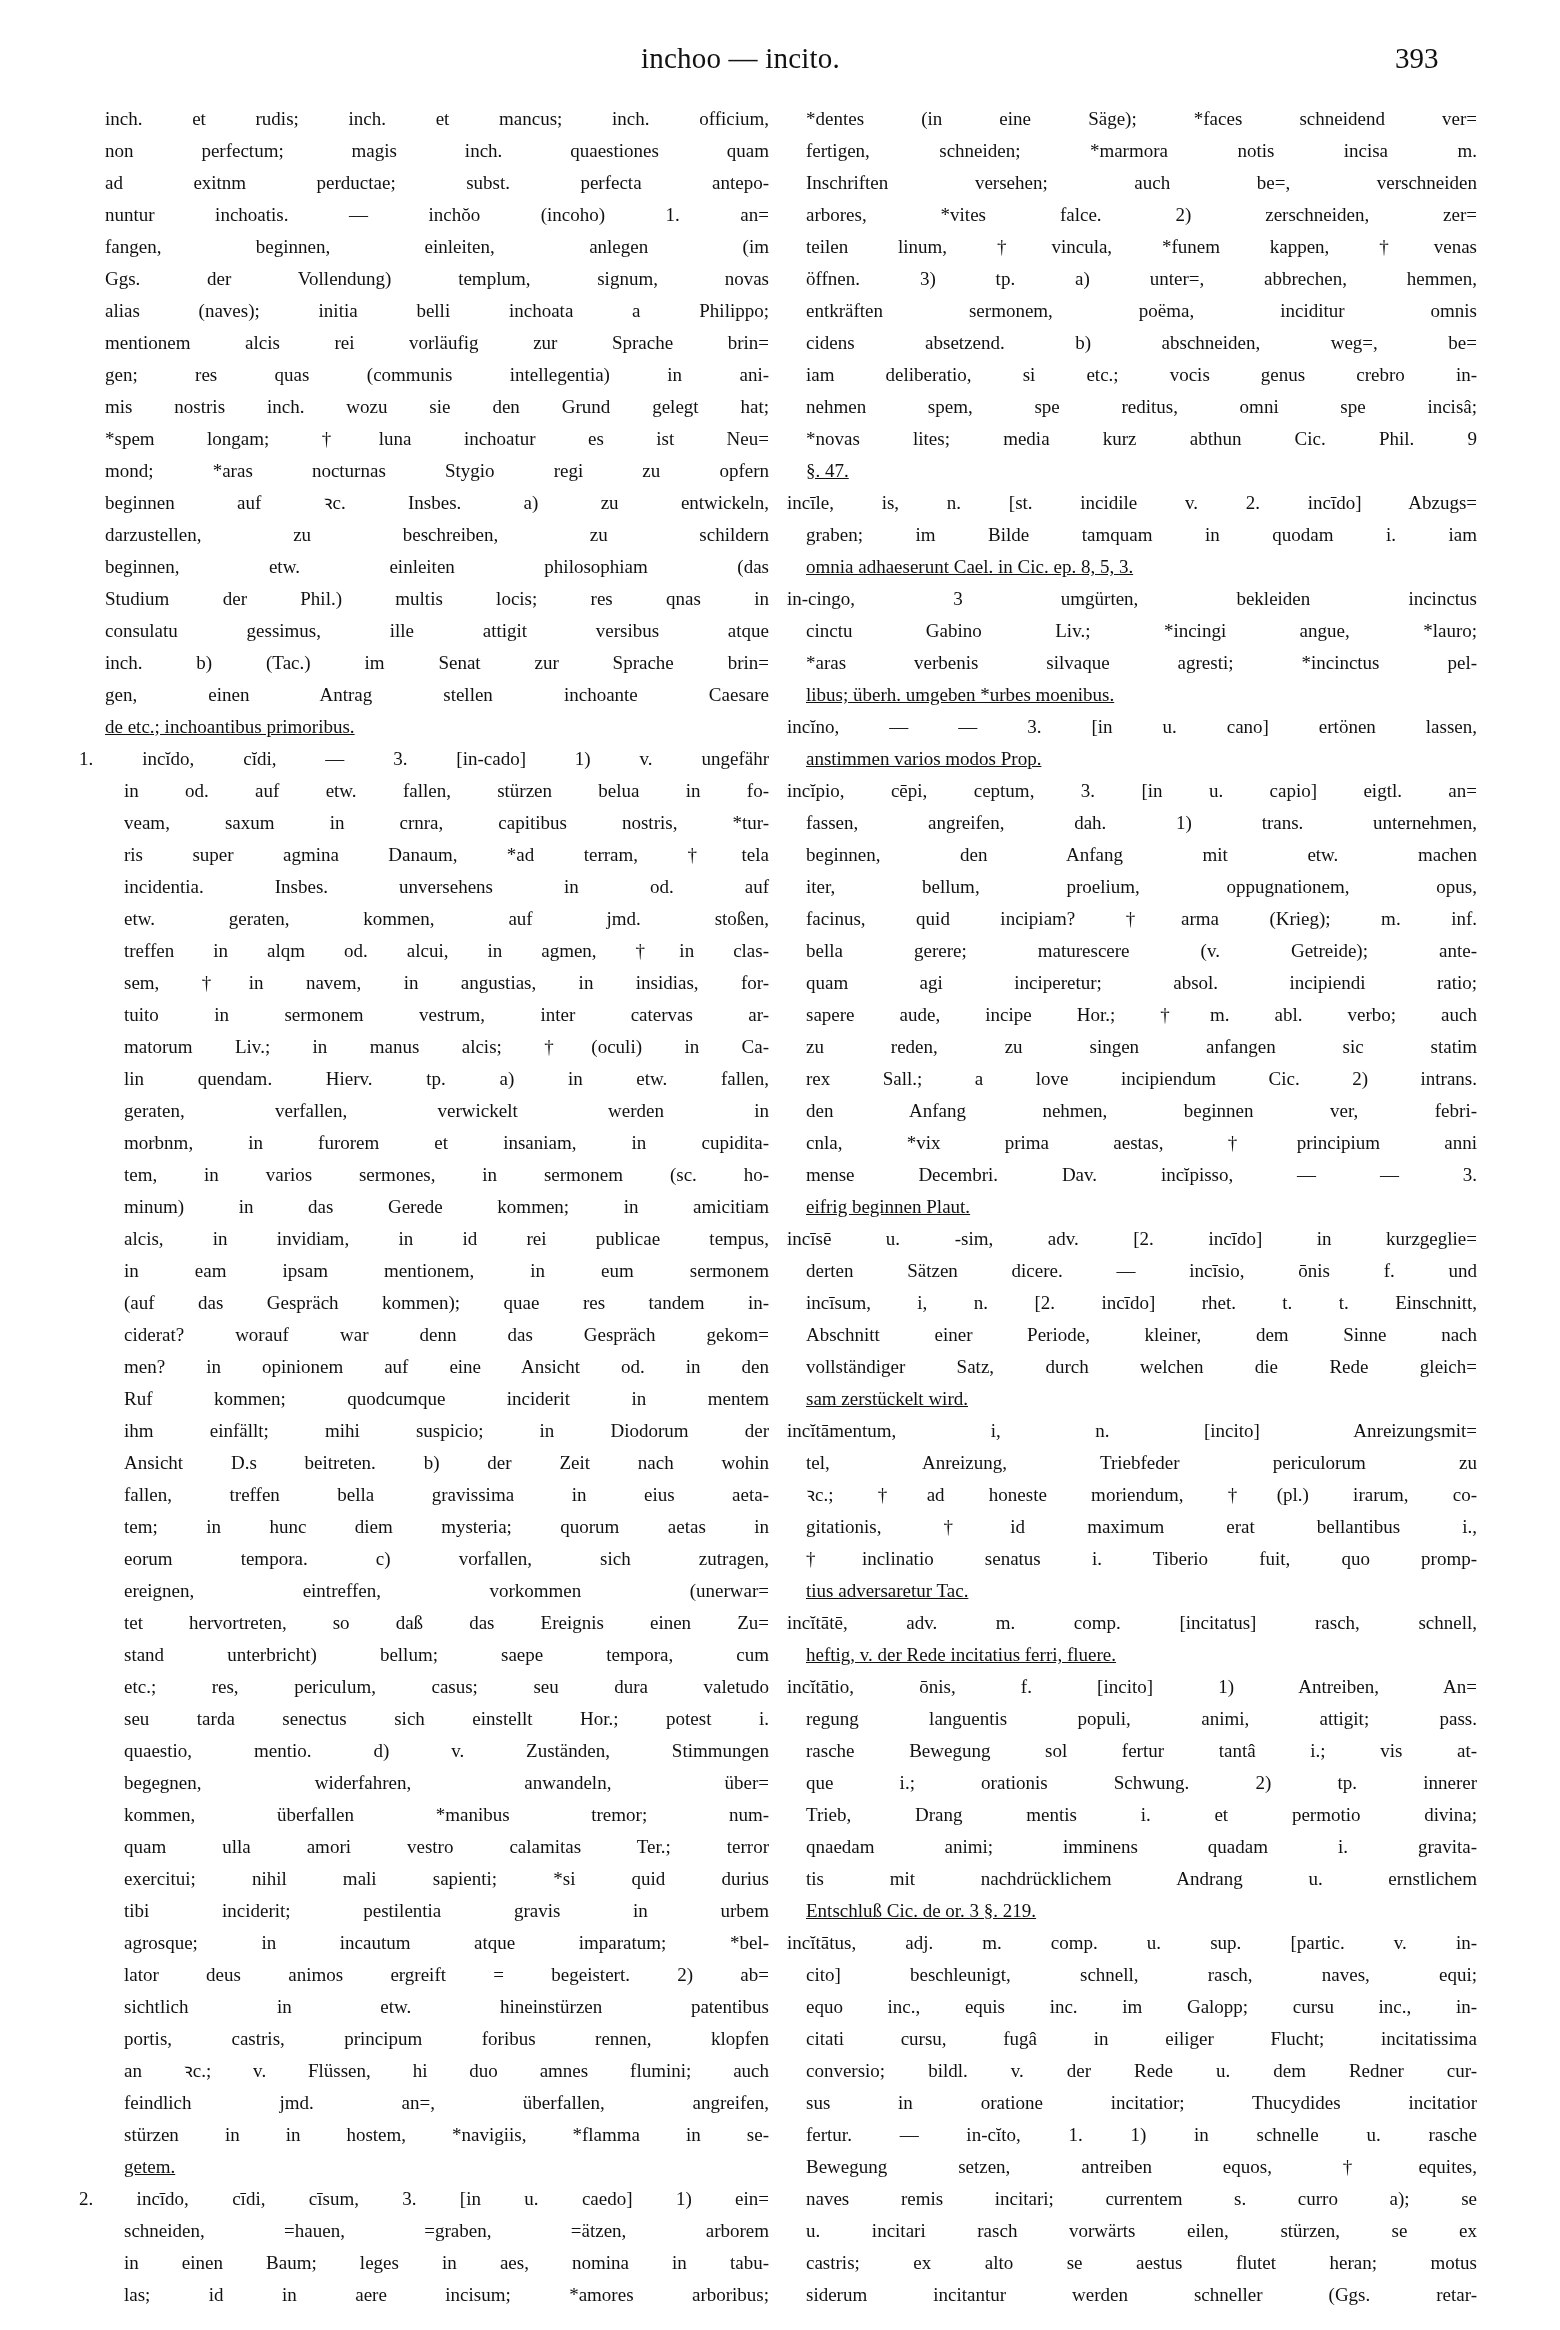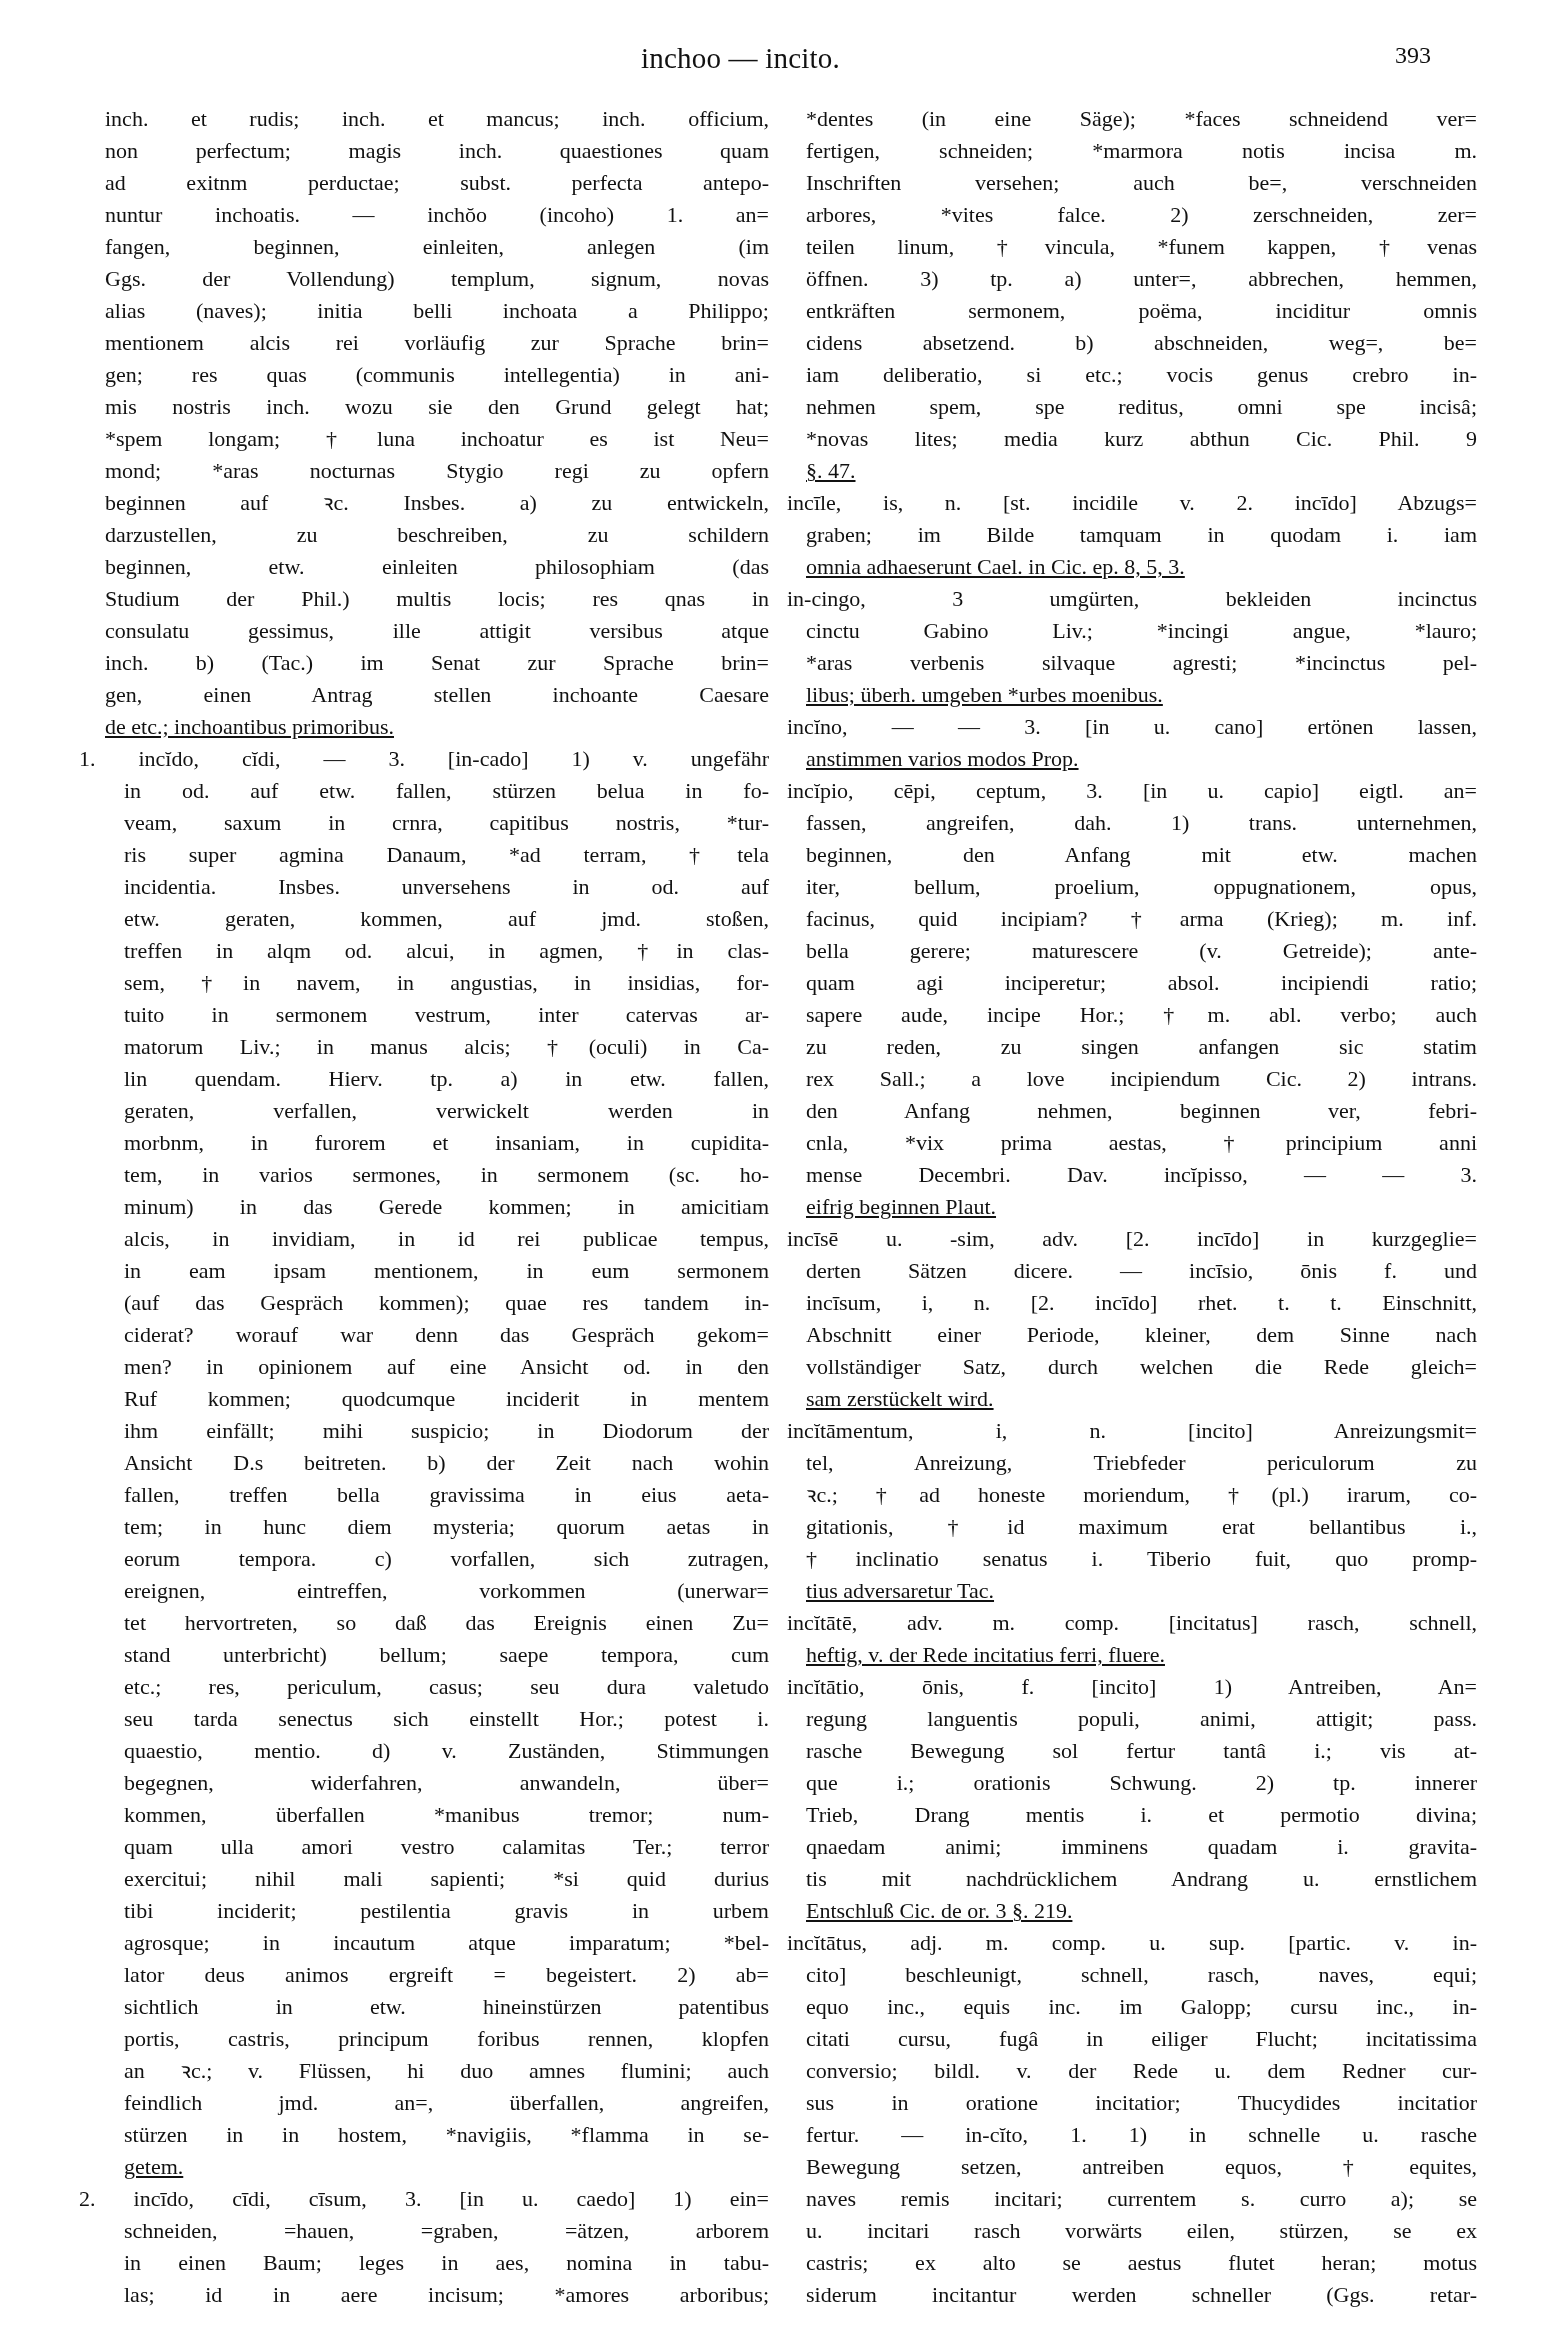--- a/index.html
+++ b/index.html
@@ -1,21 +1,21 @@
 <!DOCTYPE html>
 <html style="font-size:14px"><head>
 <meta charset="utf-8">
 <style>
   html, body { margin: 0; padding: 0; background: #ffffff; }
   body { width: 1560px; height: 2330px; position: relative; overflow: hidden;
          font-family: "Liberation Serif", "DejaVu Serif", serif; color: #111; }
   .header { position: absolute; top: 37px; left: 0; width: 1372px; height: 44px; }
   .running-head { position: absolute; left: 641px; top: 5.2px; font-size: 29px; letter-spacing: 0.2px; }
-  .page-number { position: absolute; left: 1395px; top: 5.2px; font-size: 24px; font-family: Liberation Serif, serif; }
-  .col { position: absolute; top: 103px; font-size: 22px; line-height: 32px; }
+  .page-number { position: absolute; left: 1395px; top: 5.2px; font-size: 29px; font-family: Liberation Serif, serif; }
+  .col { position: absolute; top: 103px; font-size: 19px; line-height: 32px; }
   .col-left { left: 105px; width: 664px; }
   .col-right { left: 787px; width: 690px; }
   .line { display: block; white-space: nowrap; text-align: justify; text-align-last: justify; height: 32px; overflow: visible; }
   .line.last { text-align-last: left; text-decoration: underline; }
   .line.indent { padding-left: 19px; }
   .line.num { margin-left: -26px; }
 </style>
 </head>
 <body>
 

